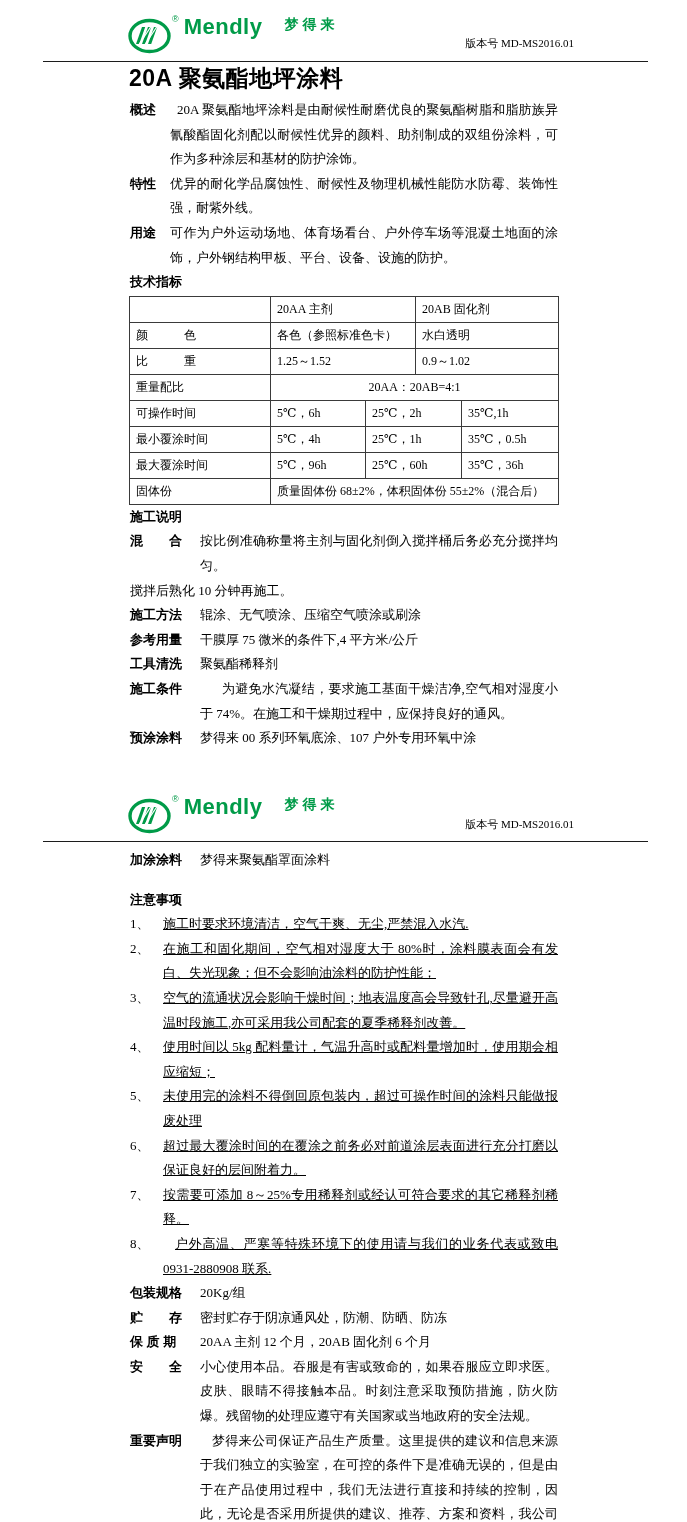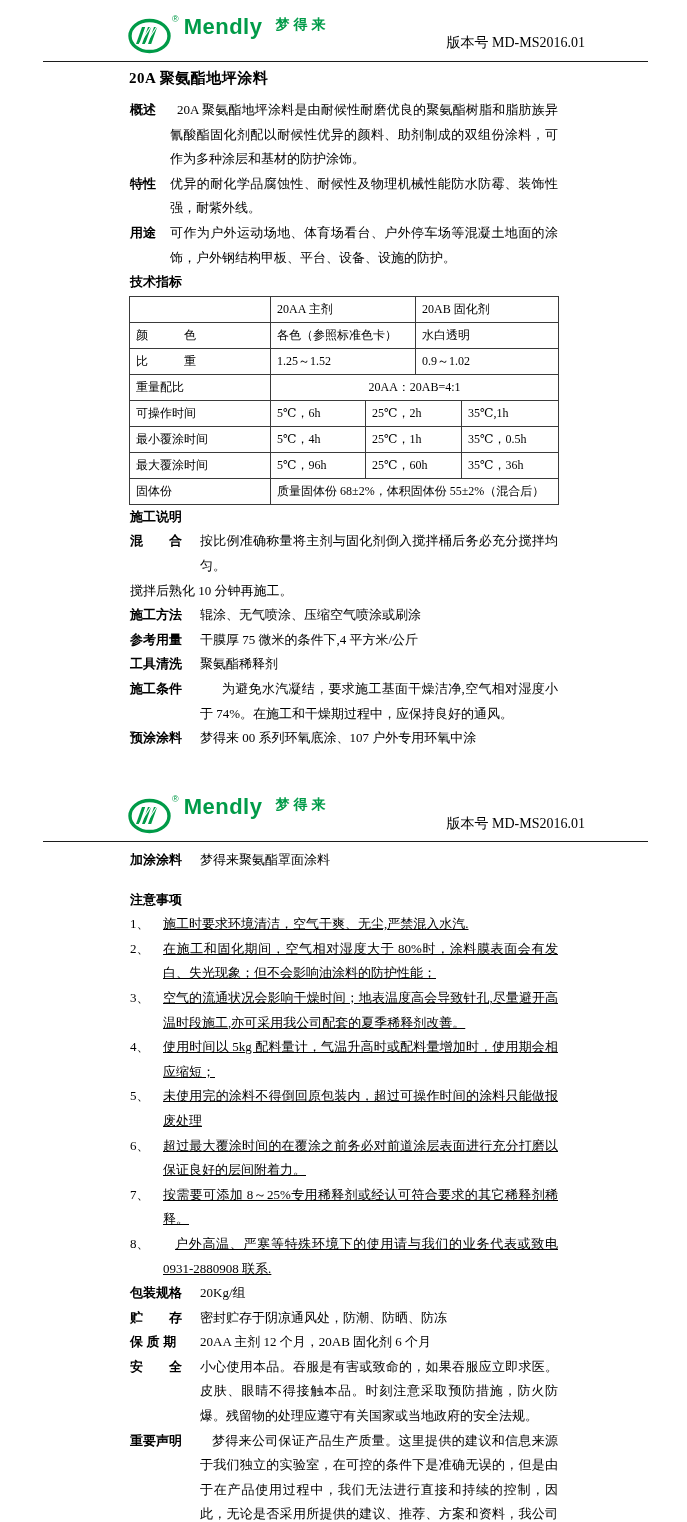--- a/index.html
+++ b/index.html
@@ -18,29 +18,29 @@
     font-family:"Liberation Sans",sans-serif; font-size:9px; line-height:9px;
     color:var(--green); position:relative; top:-1px; left:-3px;
   }
   .logo-texts { display:flex; margin-left:2px; }
   .logo-name {
     font-family:"Liberation Sans","DejaVu Sans",sans-serif; font-weight:800;
     font-size:22px; line-height:21px; color:var(--green); letter-spacing:.5px;
   }
   .logo-cn {
     font-family:"Liberation Sans",sans-serif; font-weight:700;
-    font-size:14px; line-height:17px; color:var(--green); letter-spacing:4px; margin-left:13px;
-  }
-  .version { position:absolute; right:102px; font-size:14px; line-height:14px; }
+    font-size:14px; line-height:17px; color:var(--green); letter-spacing:4px; margin-left:22px;
+  }
+  .version { position:absolute; right:113px; font-size:11px; line-height:14px; }
   .rule { position:absolute; left:43px; width:605px; height:0; border-top:1.6px solid #1c1c1c; }
 
   
   .title {
     position:absolute; left:129px; top:64px;
-    font-family:Liberation Serif, serif; font-weight:700; font-size:15px; line-height:28px;
+    font-family:Liberation Sans, sans-serif; font-weight:700; font-size:23px; line-height:28px;
     letter-spacing:.5px;
   }
   .p1-content { position:absolute; left:130px; width:428px; top:98px; }
   .p2-content { position:absolute; left:130px; width:428px; top:848px; }
 
   .row { display:flex; }
   .row .lbl {
     flex:0 0 40px; font-weight:700;
     font-family:Liberation Sans, sans-serif; font-size:13px;
   }

